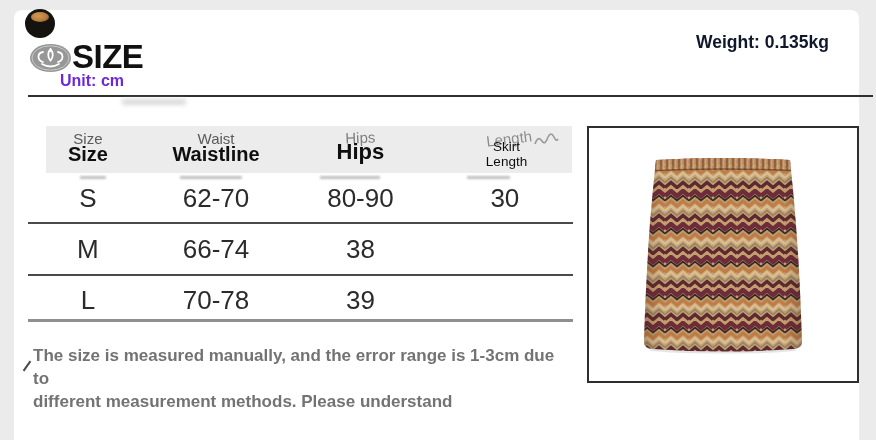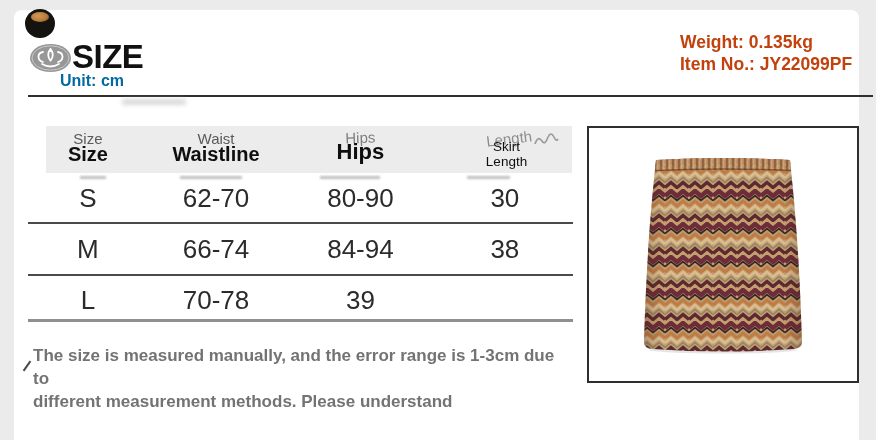--- a/index.html
+++ b/index.html
@@ -22,26 +22,26 @@
   .avatar-blob{
     position:absolute;left:6px;top:3px;width:18px;height:10px;border-radius:50%;
     background:radial-gradient(ellipse at 40% 40%, #d09a55 0%, #b97c3e 55%, #6b4520 100%);
   }
   
   .logo{left:30px;top:44px;width:41px;height:28px;}
   .size-title{
     left:72px;top:40px;font-size:33px;font-weight:800;letter-spacing:-0.5px;
     color:#111;line-height:1;
   }
-  .unit{left:60px;top:72px;font-size:16px;font-weight:700;color:#0369a1;}
+  .unit{left:60px;top:72px;font-size:16px;font-weight:700;color:#6d28d9;}
   .top-rule{left:28px;top:95px;width:845px;height:2px;background:#2f2f2f;}
   .smudge{background:#c7c7c7;filter:blur(2px);opacity:.65;border-radius:2px;}
   .smudge-unit{left:122px;top:99px;width:64px;height:6px;}
   
-  .meta{left:680px;top:31px;font-size:17.5px;font-weight:700;color:#c2410c;line-height:22px;}
+  .meta{left:696px;top:31px;font-size:17.5px;font-weight:700;color:#0f172a;line-height:22px;text-align:right;}
   
   .table{left:28px;top:126px;width:545px;height:200px;}
   .thead-bg{position:absolute;left:18px;top:0;width:526px;height:47px;background:#ececec;}
   .hgrid,.rgrid{
     position:absolute;left:0;width:545px;
     display:grid;grid-template-columns:22% 25% 28% 25%;
   }
   .hgrid{top:0;height:47px;}
   .hcell{position:relative;height:47px;}
   .hlight{
@@ -105,21 +105,20 @@
   </svg>
 </div>
 
 <div class="abs size-title">SIZE</div>
 <div class="abs unit">Unit: cm</div>
 <div class="abs top-rule"></div>
 <div class="abs smudge smudge-unit"></div>
 
 <div class="abs meta">
   <div>Weight: 0.135kg</div>
-  <div>Item No.: JY22099PF</div>
 </div>
 
 <div class="abs table">
   <div class="thead-bg"></div>
 
   <div class="hgrid">
     <div class="hcell">
       <span class="hlight">Size</span>
       <span class="hbold">Size</span>
     </div>
@@ -152,21 +151,20 @@
     <div>S</div>
     <div>62-70</div>
     <div>80-90</div>
     <div>30</div>
   </div>
   <div class="sep sep1"></div>
 
   <div class="rgrid row r2">
     <div>M</div>
     <div>66-74</div>
-    <div>84-94</div>
     <div>38</div>
   </div>
   <div class="sep sep2"></div>
 
   <div class="rgrid row r3">
     <div>L</div>
     <div>70-78</div>
     <div>39</div>
   </div>
   <div class="sep sep3"></div>

